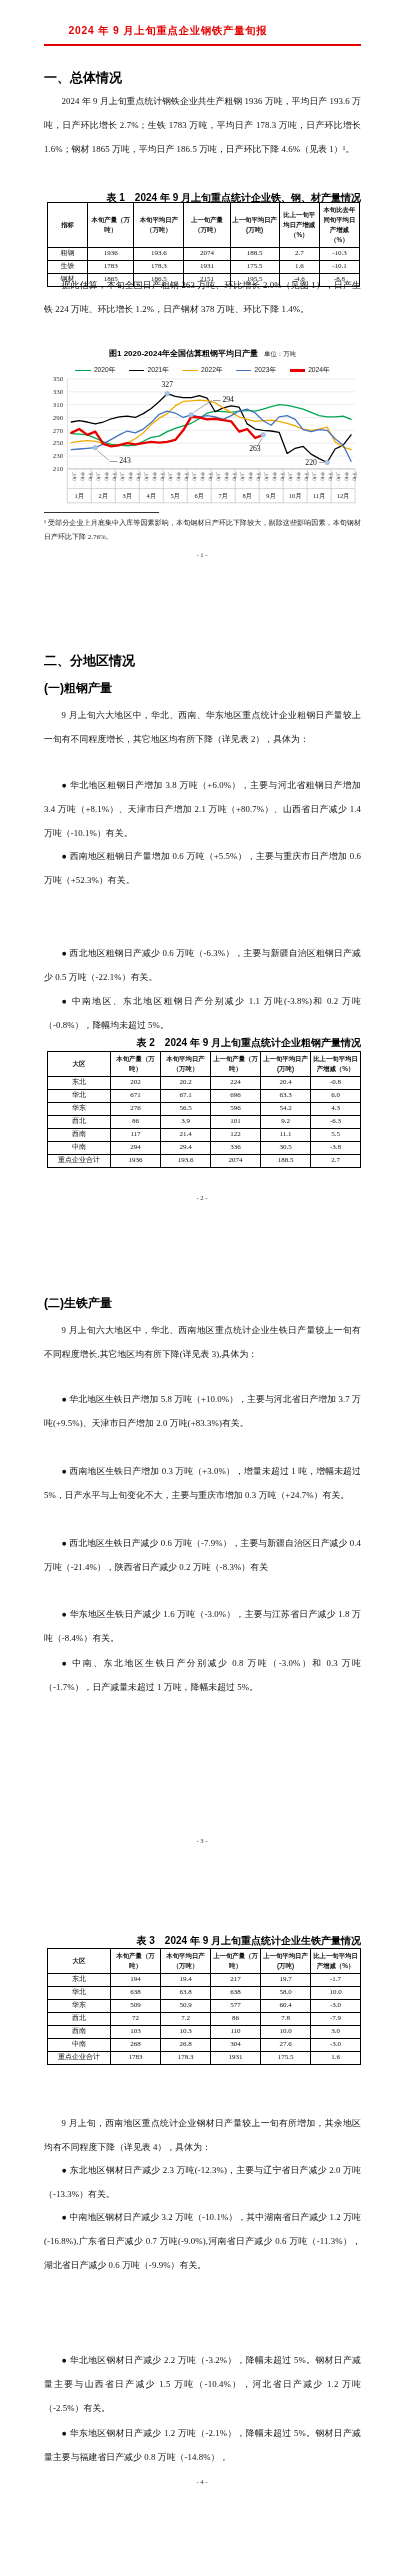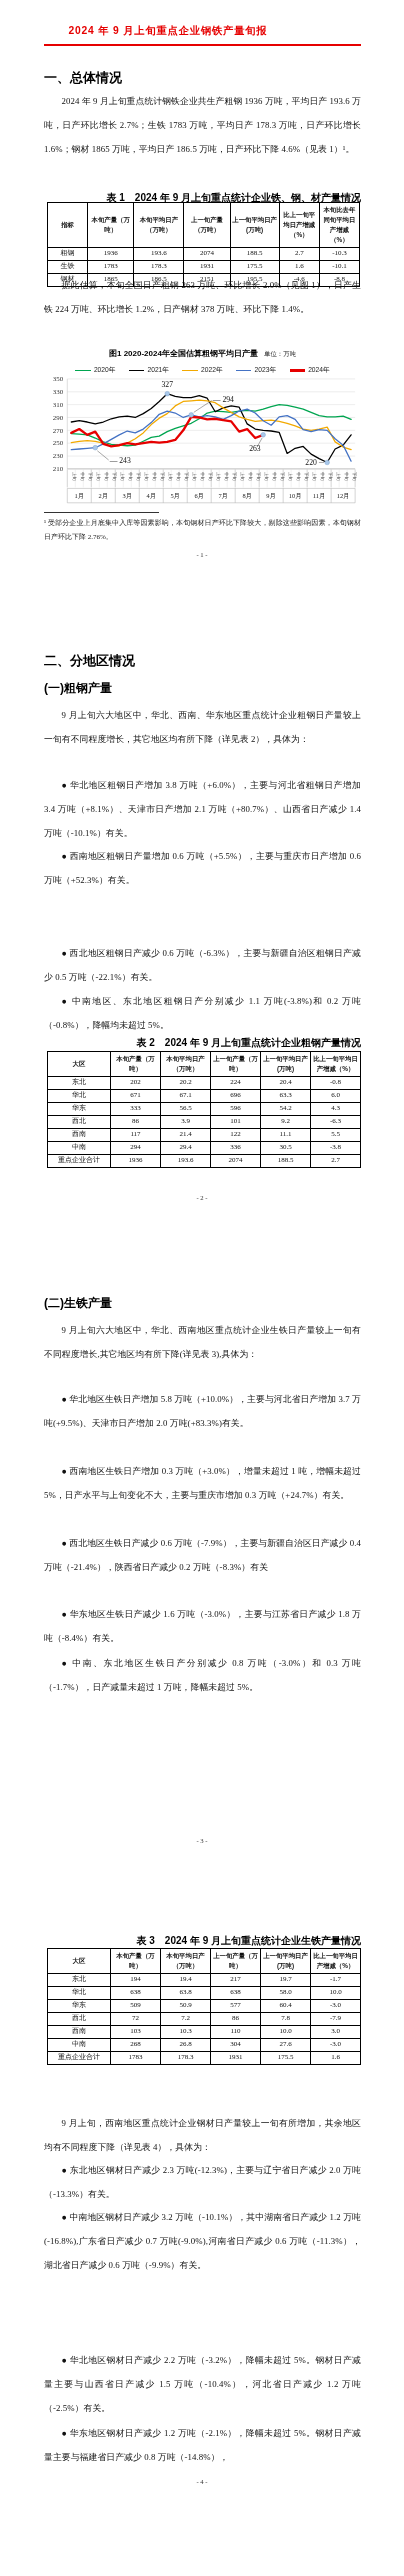--- a/index.html
+++ b/index.html
@@ -327,21 +327,21 @@
         <tr>
           <td>华北</td>
           <td>671</td>
           <td>67.1</td>
           <td>696</td>
           <td>63.3</td>
           <td>6.0</td>
         </tr>
         <tr>
           <td>华东</td>
-          <td>333</td>
+          <td>276</td>
           <td>56.5</td>
           <td>596</td>
           <td>54.2</td>
           <td>4.3</td>
         </tr>
         <tr>
           <td>西北</td>
           <td>86</td>
           <td>3.9</td>
           <td>101</td>

